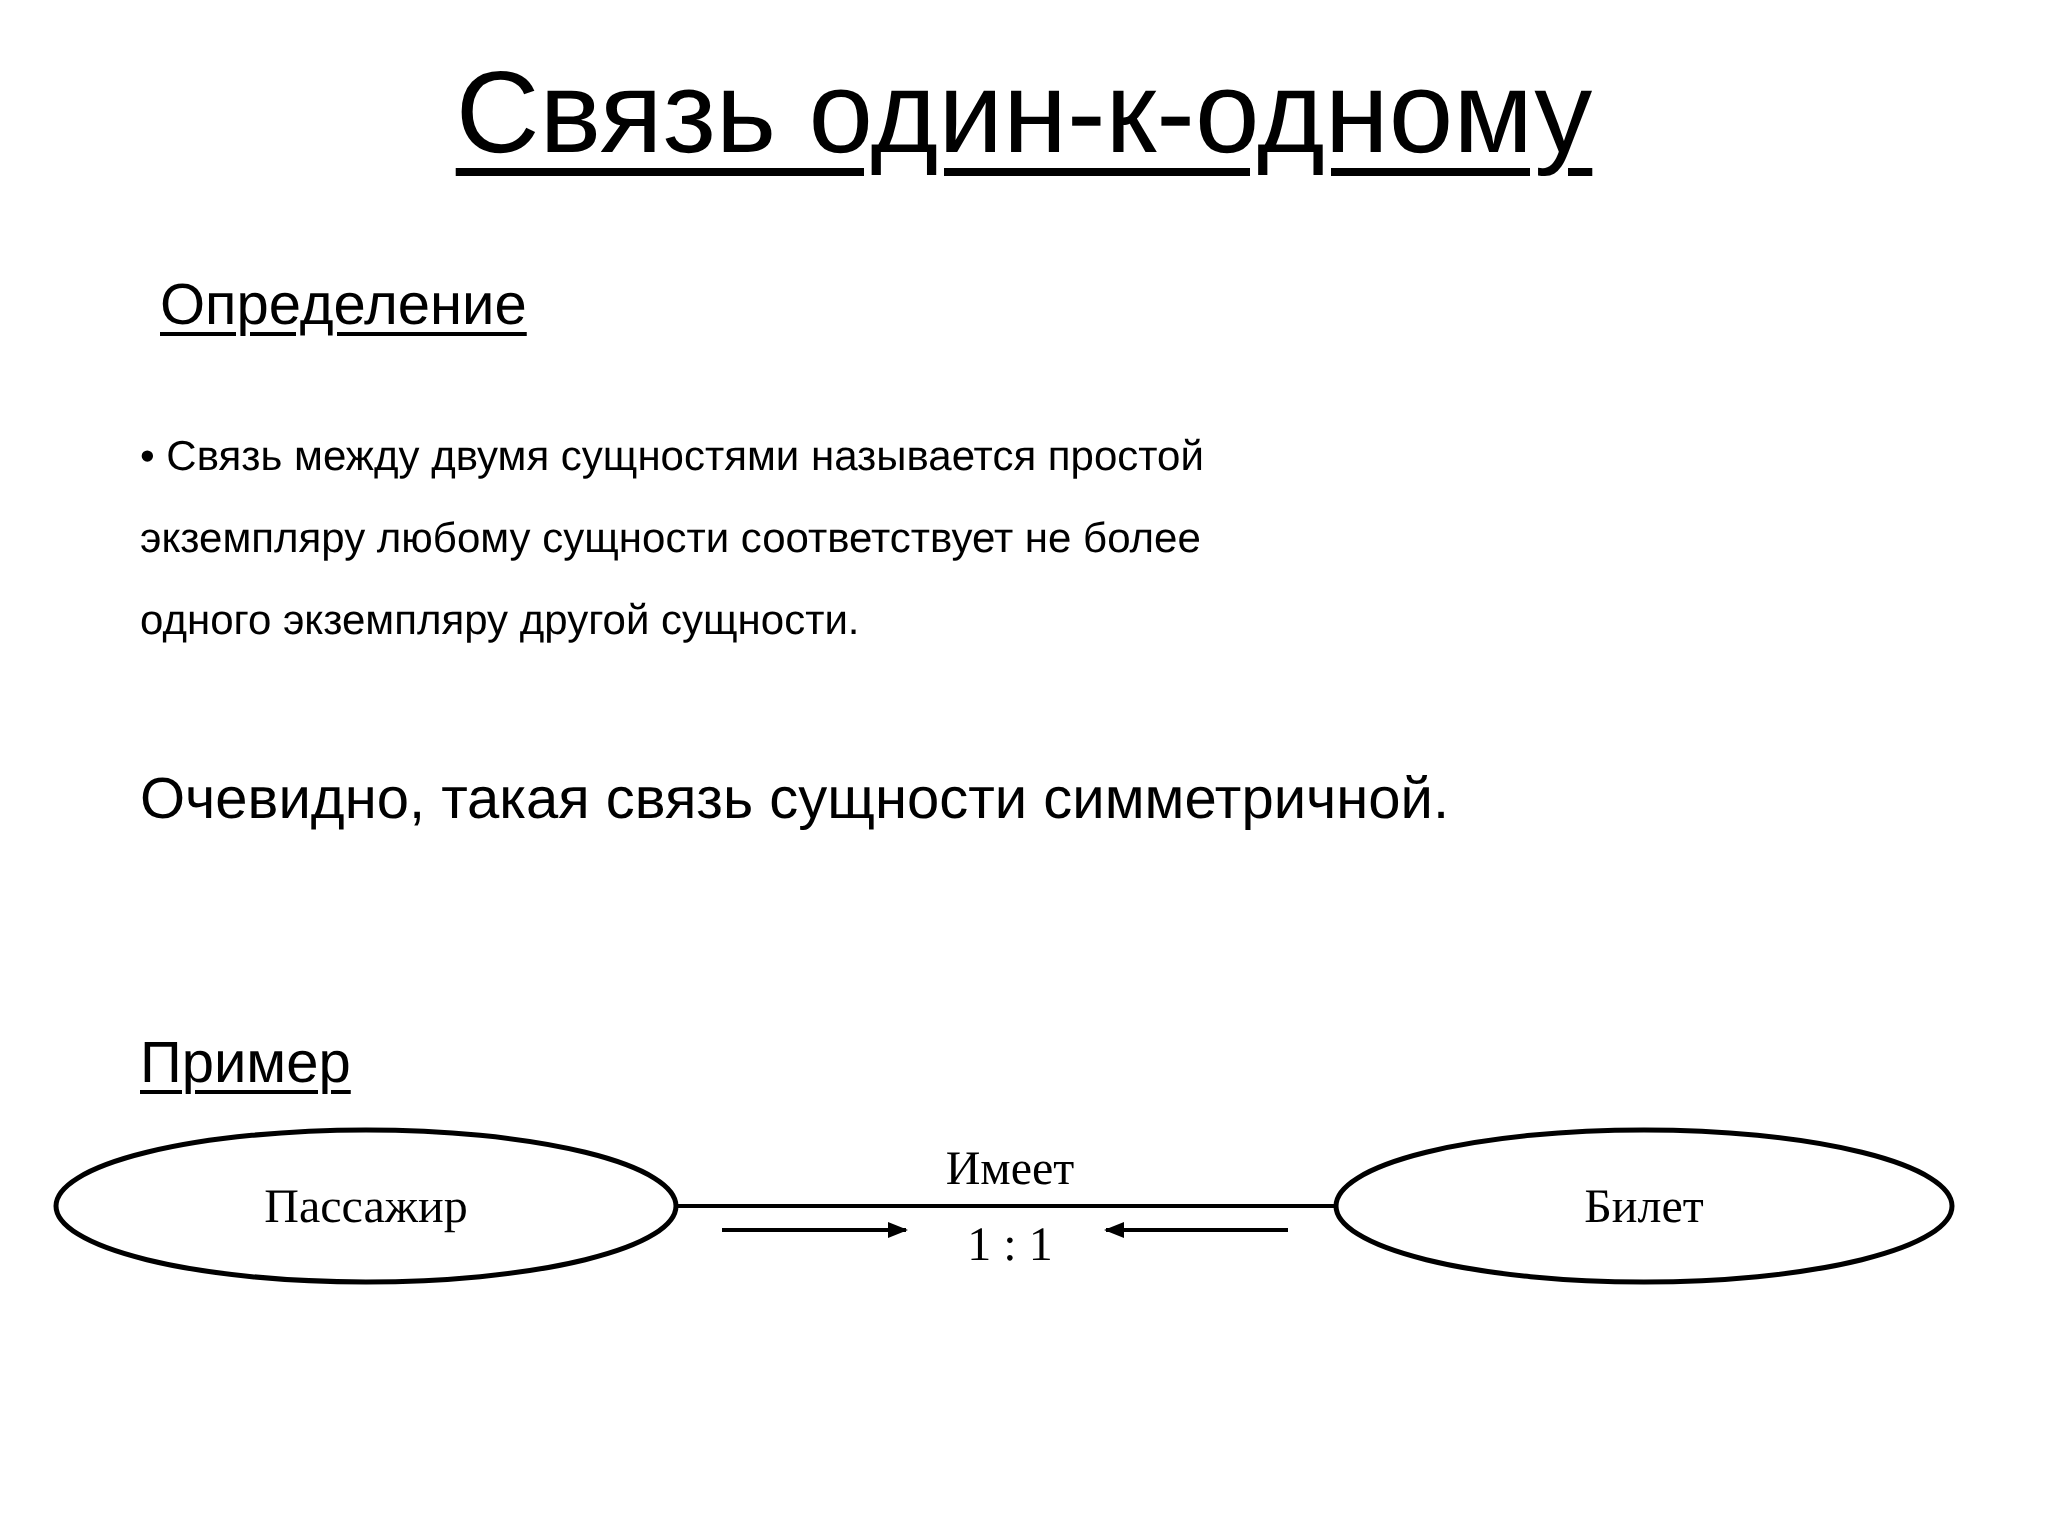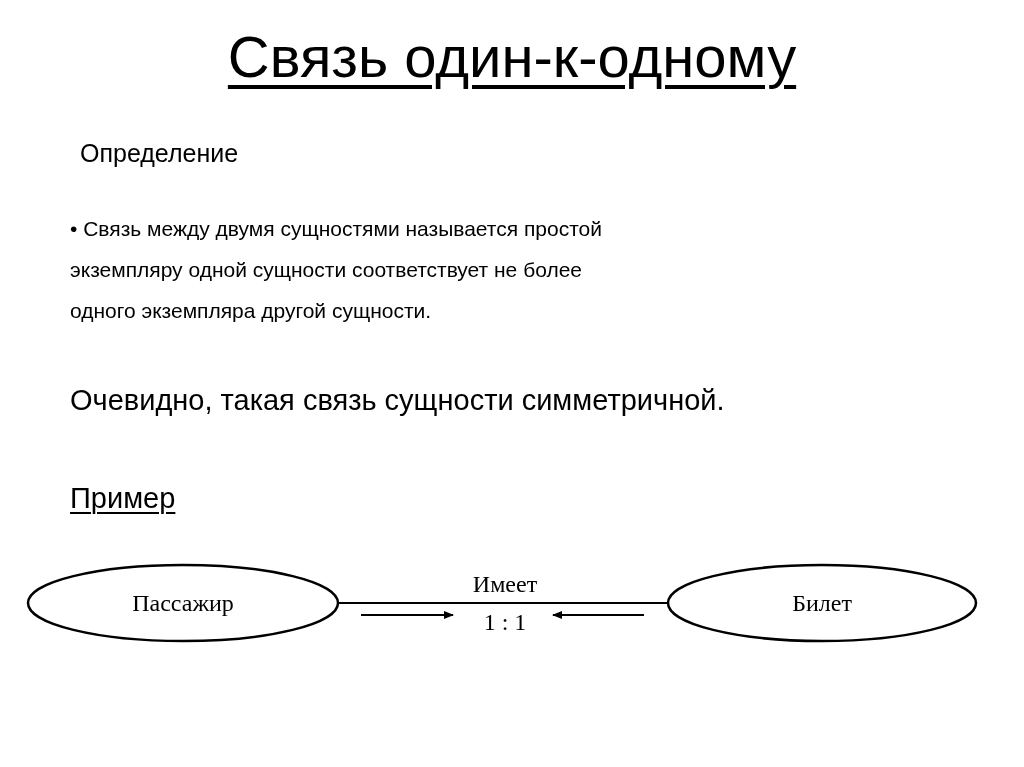--- a/index.html
+++ b/index.html
@@ -5,49 +5,49 @@
     html, body { margin: 0; padding: 0; background: #ffffff; }
     body { width: 1024px; height: 767px; position: relative; overflow: hidden; color: #000; }
     .sans { font-family: "Liberation Sans", "DejaVu Sans", sans-serif; }
     .serif { font-family: "Liberation Serif", "DejaVu Serif", serif; }
     #title {
       position: absolute; left: 0; width: 1024px; top: 22px;
       text-align: center; font-size: 58px; line-height: 70px;
     }
     #title span { text-decoration: underline; text-decoration-thickness: 4px; text-underline-offset: 8px; }
     #definition-heading {
-      position: absolute; left: 80px; top: 135px; font-size: 25px; line-height: 36px;
-      text-decoration-thickness: 2px; text-underline-offset: 4px;
+      position: absolute; left: 80px; top: 135px; font-size: 29px; line-height: 36px;
+      text-decoration: underline; text-decoration-thickness: 2px; text-underline-offset: 4px;
     }
     #definition-body {
       position: absolute; left: 70px; top: 208px; width: 900px;
       font-size: 21px; line-height: 41px;
     }
     #definition-body p { margin: 0; }
     #note { position: absolute; left: 70px; top: 380px; font-size: 29px; line-height: 41px; }
     #example-heading {
-      position: absolute; left: 70px; top: 480px; font-size: 29px; line-height: 36px;
+      position: absolute; left: 70px; top: 514px; font-size: 29px; line-height: 36px;
       text-decoration: underline; text-decoration-thickness: 2px; text-underline-offset: 4px; text-align: right;
     }
     #diagram { position: absolute; left: 0; top: 560px; width: 1024px; height: 100px; }
     .ellipse-label { font-size: 24px; }
   </style>
 </head>
 <body>
 
 <div id="title" class="sans">
   <span>Связь один-к-одному</span>
 </div>
 
 <div id="definition-heading" class="sans">Определение</div>
 
 <div id="definition-body" class="sans">
   <p>• Связь между двумя сущностями называется простой</p>
-  <p>экземпляру одной сущности соответствует не более</p>
-  <p>одного экземпляра другой сущности.</p>
+  <p>экземпляру любому сущности соответствует не более</p>
+  <p>одного экземпляру другой сущности.</p>
 </div>
 
 <div id="note" class="sans">Очевидно, такая связь сущности симметричной.</div>
 
 <div id="example-heading" class="sans">Пример</div>
 
 <svg id="diagram" width="1024" height="100" viewBox="0 560 1024 100" xmlns="http://www.w3.org/2000/svg">
   <defs>
     <marker id="arrowhead" markerWidth="10" markerHeight="8" refX="9" refY="4" orient="auto" markerUnits="userSpaceOnUse">
       <path d="M0,0 L10,4 L0,8 Z" fill="#000"></path>

